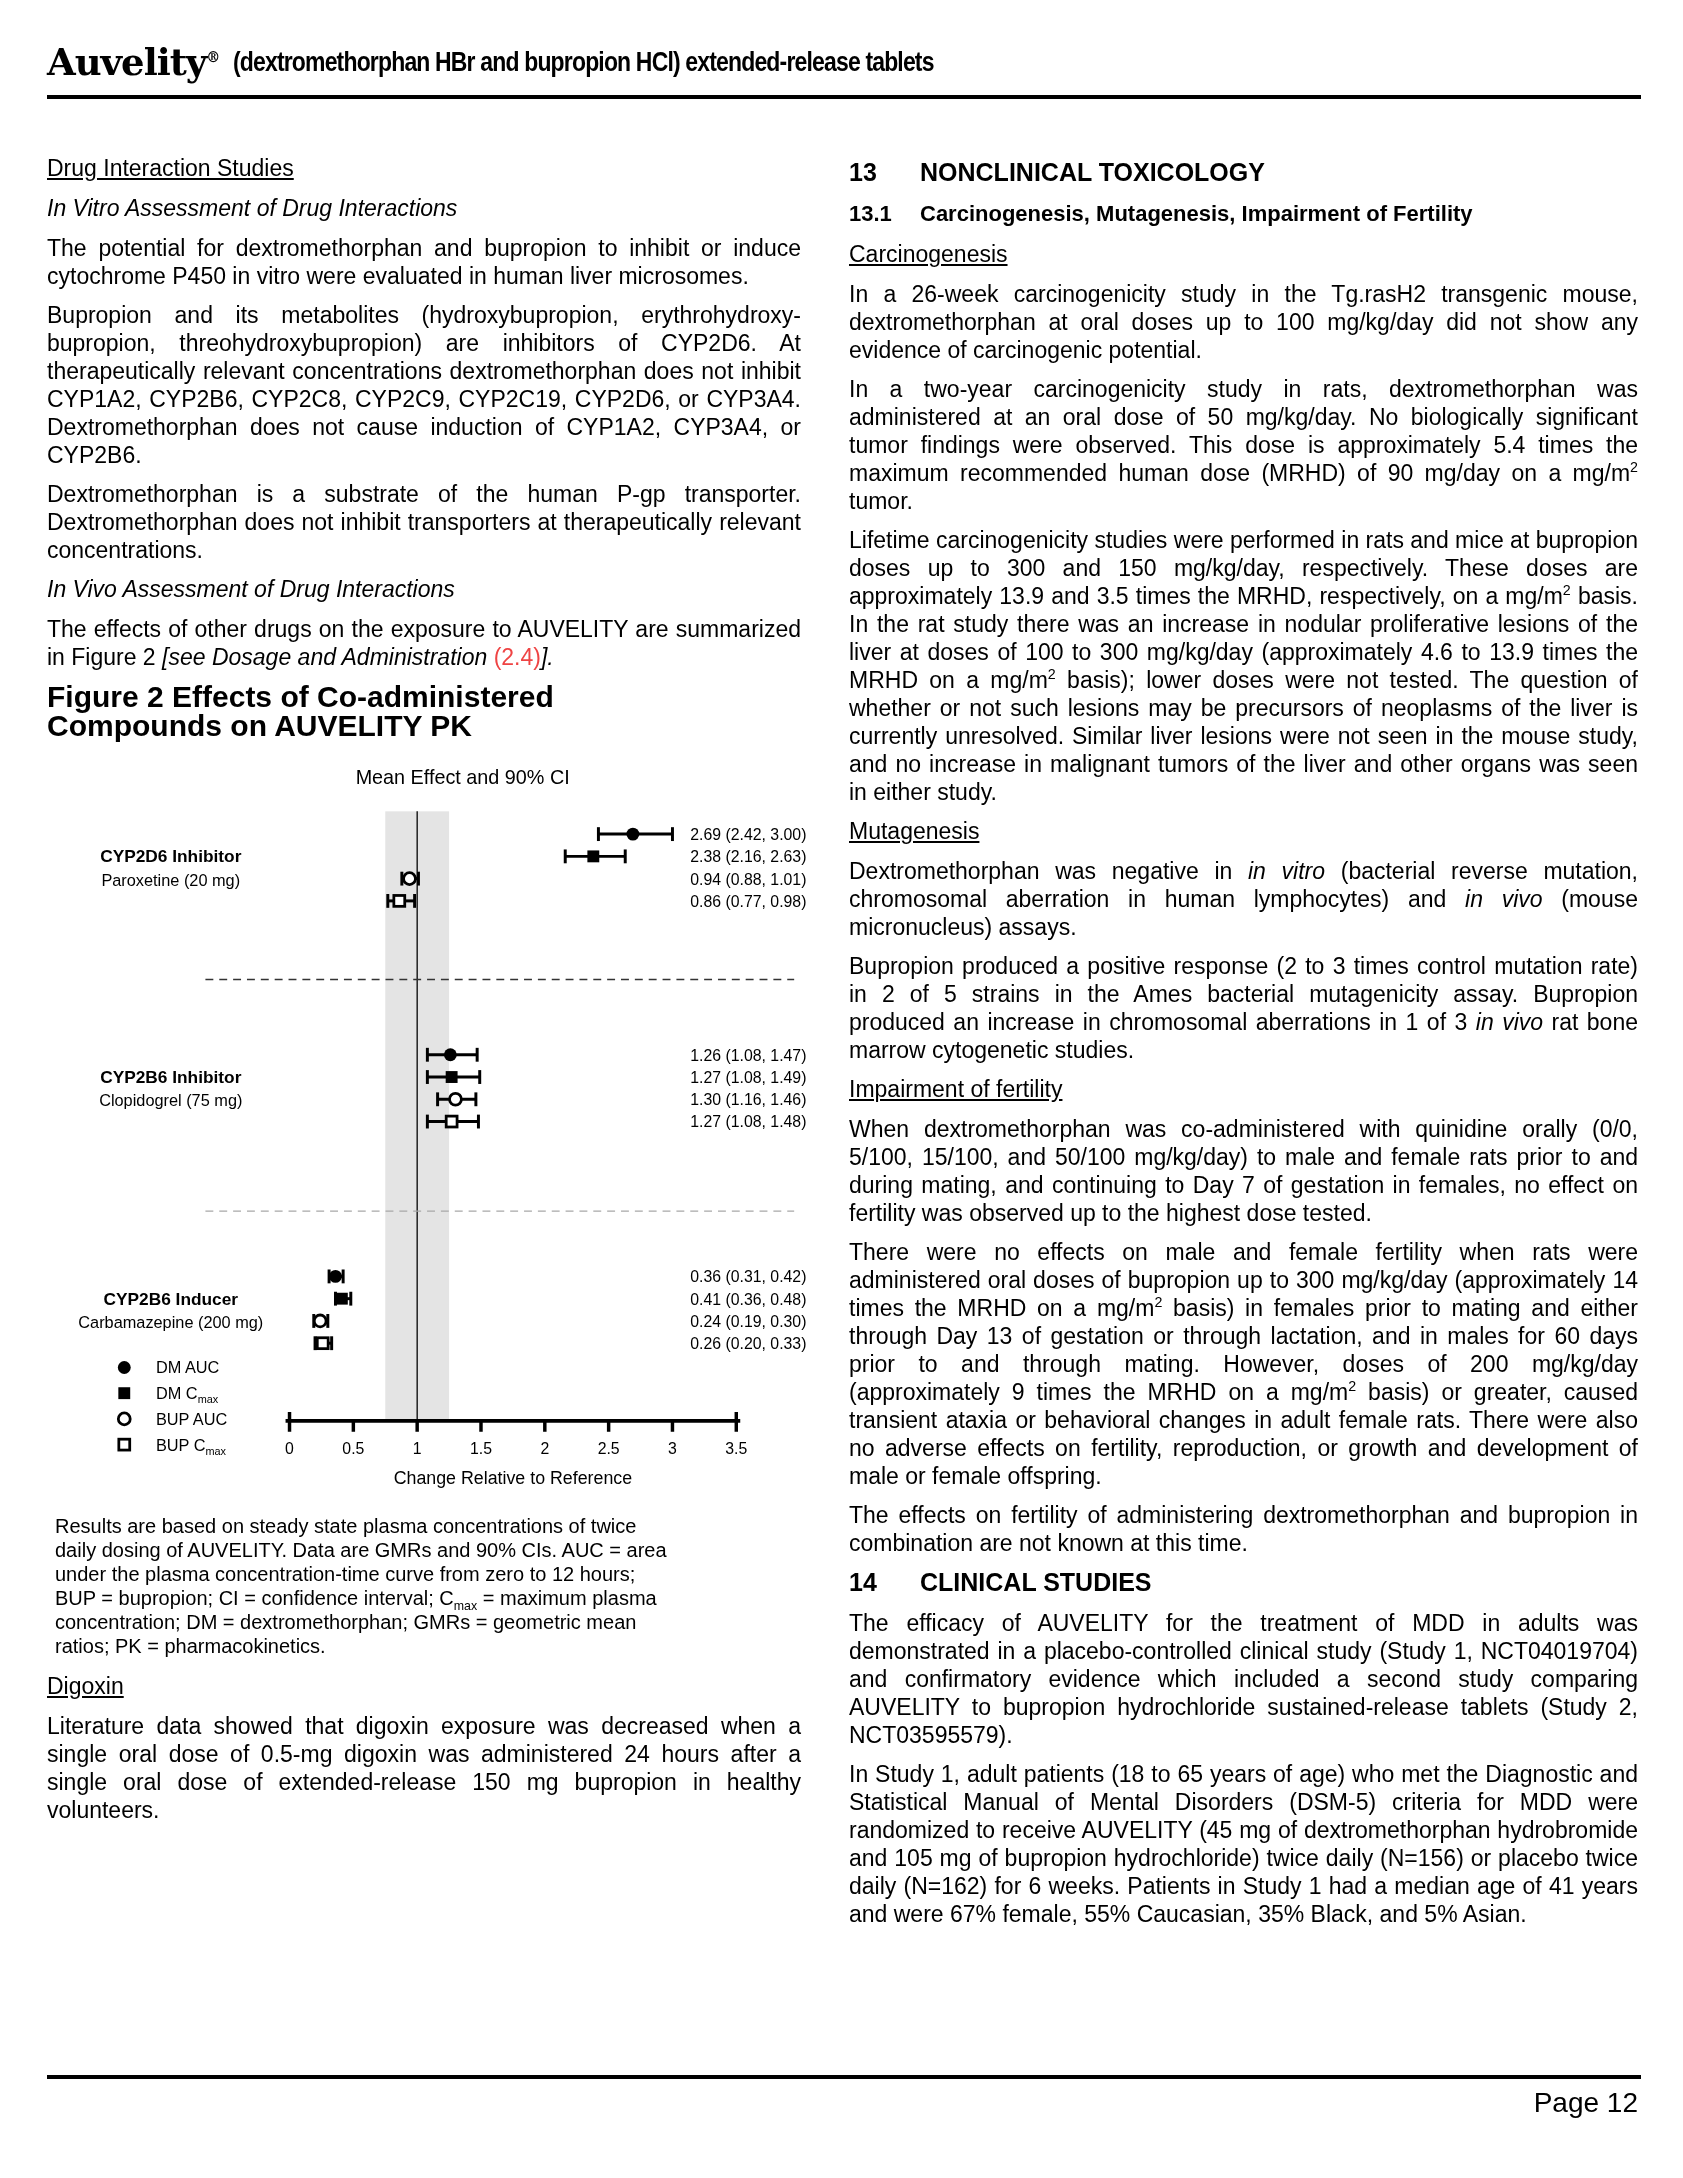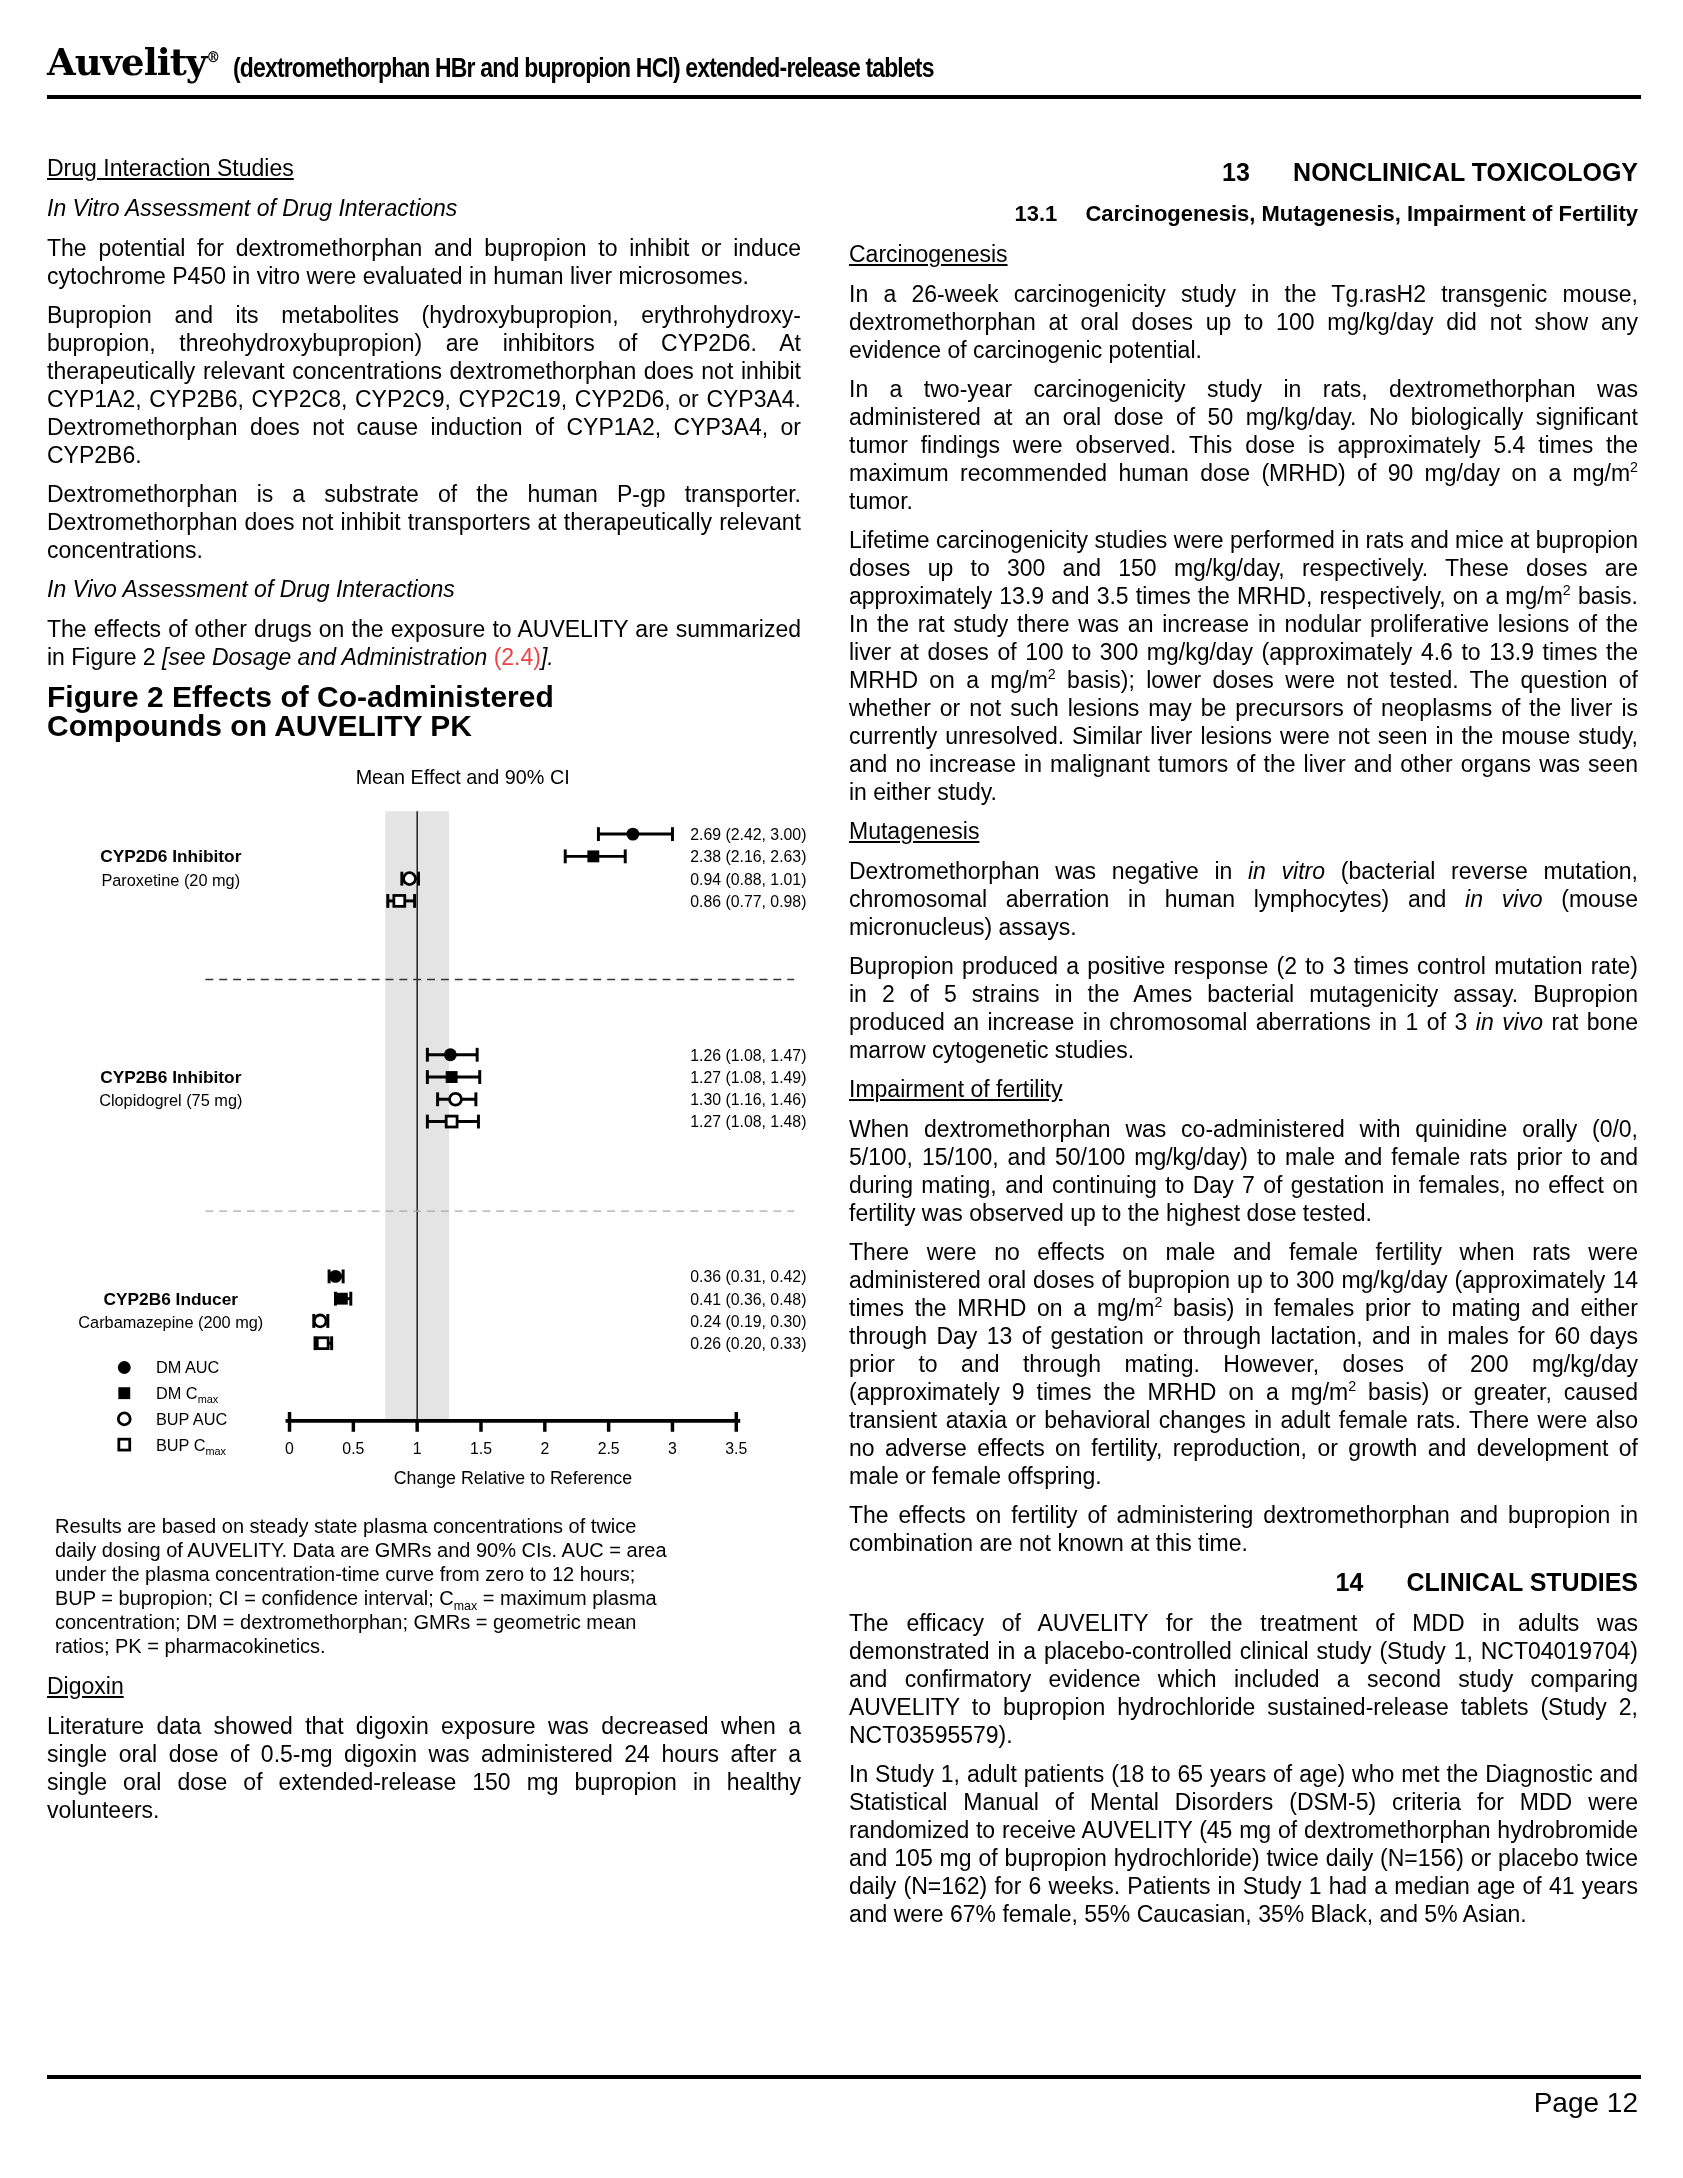--- a/index.html
+++ b/index.html
@@ -1,38 +1,38 @@
 <!DOCTYPE html>
 <html><head>
 <meta charset="utf-8">
 <style>
   html,body{margin:0;padding:0;}
   body{width:1683px;height:2178px;background:#ffffff;color:#000;
        font-family:"Liberation Sans",sans-serif;position:relative;overflow:hidden;}
   .page{position:absolute;inset:0;}
 
   
-  .hdr{position:absolute;left:47px;top:40px;width:1594px;display:flex;align-items:flex-end;gap:14px;}
+  .hdr{position:absolute;left:47px;top:40px;width:1594px;display:flex;align-items:center;gap:14px;}
   .logo{font-family:"DejaVu Serif",serif;font-weight:bold;font-size:37px;letter-spacing:-1px;}
   .logo sup{font-size:14px;}
   .subtitle{font-weight:bold;font-size:28px;letter-spacing:-1px;transform:scaleX(0.82);transform-origin:left bottom;display:inline-block;white-space:nowrap;}
   .hdr-rule{position:absolute;left:47px;top:95px;width:1594px;height:4px;background:#000;}
 
   
   .col{position:absolute;top:154px;}
   .col-left{left:47px;width:754px;}
   .col-right{left:849px;width:789px;}
 
   p.body{font-size:23px;line-height:28px;text-align:justify;margin:0 0 11px 0;}
   .head-u{font-size:23px;line-height:28px;text-decoration:underline;margin:0 0 12px 0;}
   .head-i{font-size:23px;line-height:28px;font-style:italic;margin:0 0 12px 0;}
   .fig-caption{font-size:30px;line-height:29px;font-weight:bold;max-width:683px;margin:2px 0 10px 0;}
   .fig-note{font-size:20px;line-height:24px;max-width:614px;margin:6px 0 14px 8px;text-align:left;}
 
-  .sec-head{font-weight:bold;margin:4px 0 12px 0;display:flex;justify-content:flex-end;}
+  .sec-head{font-weight:bold;margin:4px 0 12px 0;display:flex;}
   .sec-head.lg{font-size:25px;line-height:29px;}
   .sec-head.md{font-size:22px;line-height:29px;}
   .sec-num{width:71px;flex:0 0 71px;}
 
   .rt-i{font-style:italic;}
   .rt-ilink{color:#ef4444;}
   .rt-sup{font-size:0.62em;vertical-align:super;line-height:0;}
   .rt-sub{font-size:0.62em;vertical-align:sub;line-height:0;}
 
   .figure-block{margin:0 0 4px 0;}

